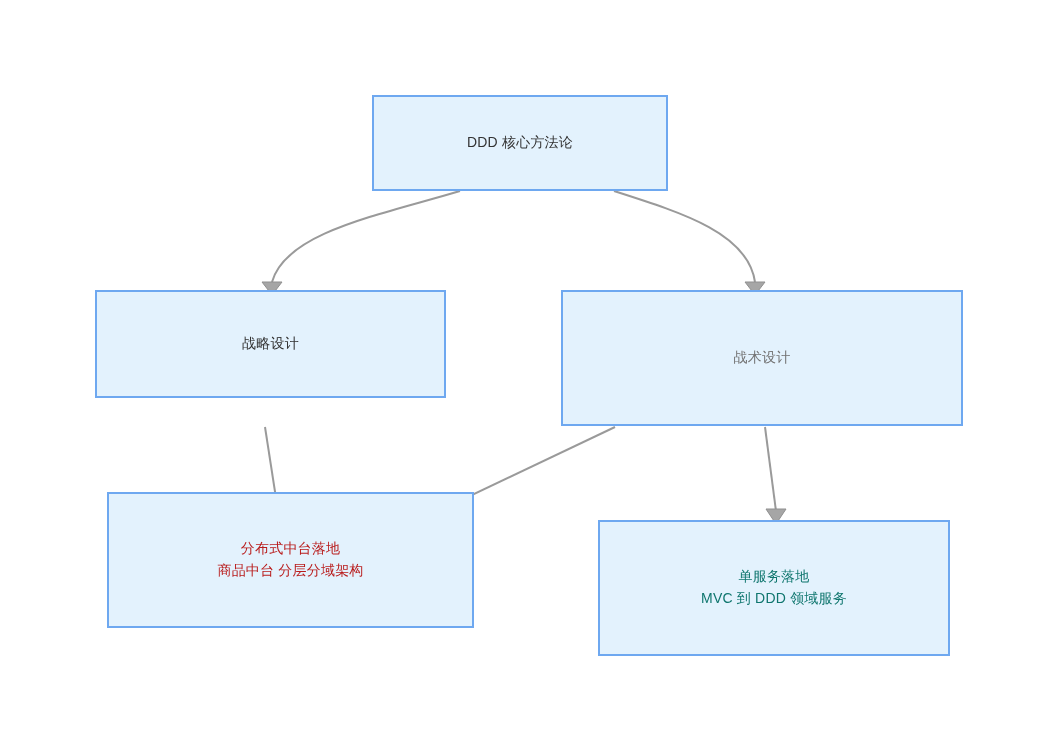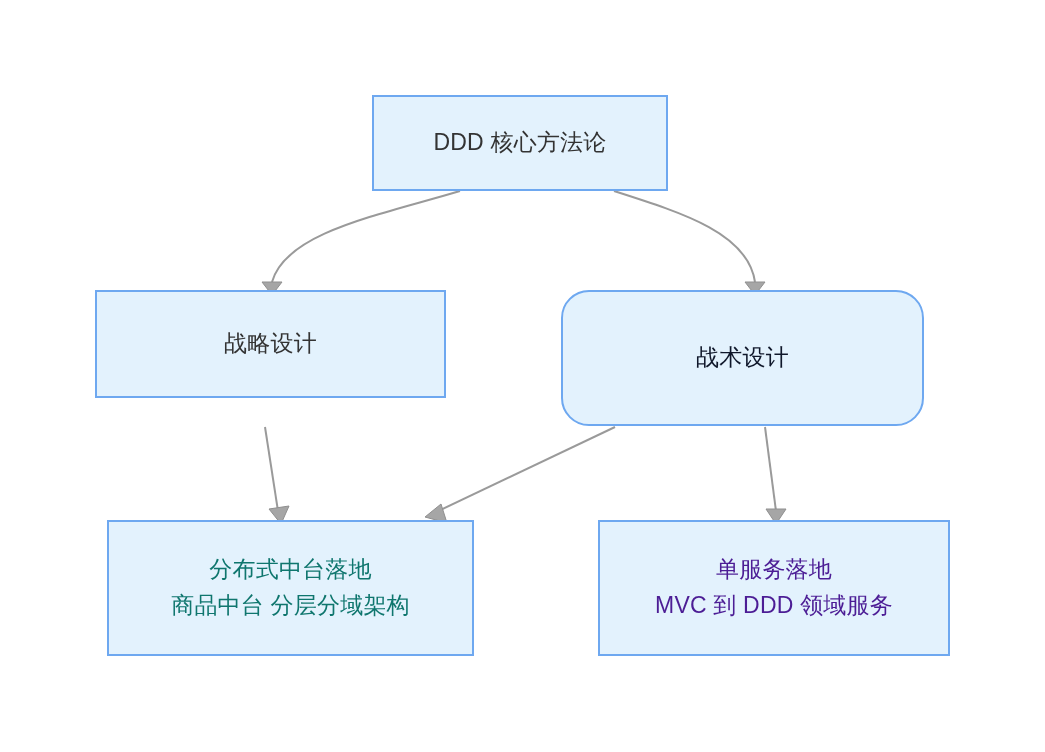--- a/index.html
+++ b/index.html
@@ -31,21 +31,21 @@
     position: absolute;
     box-sizing: border-box;
     background: #e3f2fd;
     border: 2px solid #6ea8f0;
     display: flex;
     flex-direction: column;
     align-items: center;
     justify-content: center;
     text-align: center;
     color: #333333;
-    font-size: 23px;
+    font-size: 14px;
     line-height: 1.55;
     letter-spacing: 0.2px;
     z-index: 2;
   }
   .node .line {
     display: block;
     white-space: nowrap;
   }
 </style>
 </head>
@@ -82,27 +82,27 @@
   </svg>
 
   <div class="node" id="node-core" style="left: 372px; top: 95px; width: 296px; height: 96px; background: rgb(227, 242, 253); border-color: rgb(110, 168, 240); color: rgb(51, 51, 51);">
     <span class="line">DDD 核心方法论</span>
   </div>
 
   <div class="node" id="node-strategic" style="left: 95px; top: 290px; width: 351px; height: 108px; background: rgb(227, 242, 253); border-color: rgb(110, 168, 240); color: rgb(51, 51, 51);">
     <span class="line">战略设计</span>
   </div>
 
-  <div class="node" id="node-tactical" style="left: 561px; top: 290px; width: 363px; height: 136px; background: rgb(227, 242, 253); border-color: rgb(110, 168, 240); color: #0f172a; border-radius: 28px;">
+  <div class="node" id="node-tactical" style="left: 561px; top: 290px; width: 402px; height: 136px; background: rgb(227, 242, 253); border-color: rgb(110, 168, 240); color: #737373;">
     <span class="line">战术设计</span>
   </div>
 
-  <div class="node" id="node-platform" style="left: 107px; top: 520px; width: 367px; height: 136px; background: rgb(227, 242, 253); border-color: rgb(110, 168, 240); color: #0f766e;">
+  <div class="node" id="node-platform" style="left: 107px; top: 492px; width: 367px; height: 136px; background: rgb(227, 242, 253); border-color: rgb(110, 168, 240); color: #b91c1c;">
     <span class="line">分布式中台落地</span>
     <span class="line">商品中台 分层分域架构</span>
   </div>
 
-  <div class="node" id="node-single-service" style="left: 598px; top: 520px; width: 352px; height: 136px; background: rgb(227, 242, 253); border-color: rgb(110, 168, 240); color: #4c1d95;">
+  <div class="node" id="node-single-service" style="left: 598px; top: 520px; width: 352px; height: 136px; background: rgb(227, 242, 253); border-color: rgb(110, 168, 240); color: #0f766e;">
     <span class="line">单服务落地</span>
     <span class="line">MVC 到 DDD 领域服务</span>
   </div>
 
 </div>
 
 </body></html>

